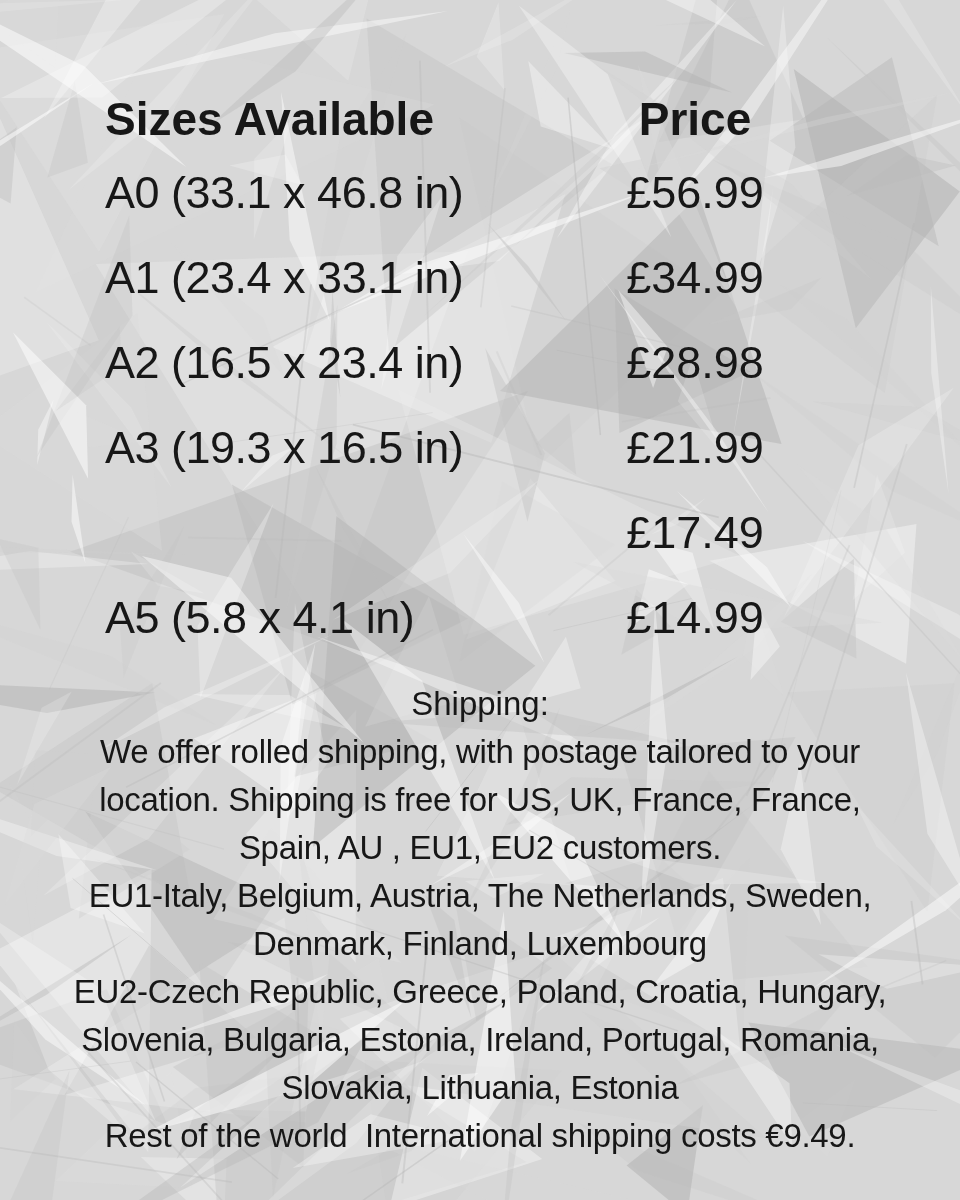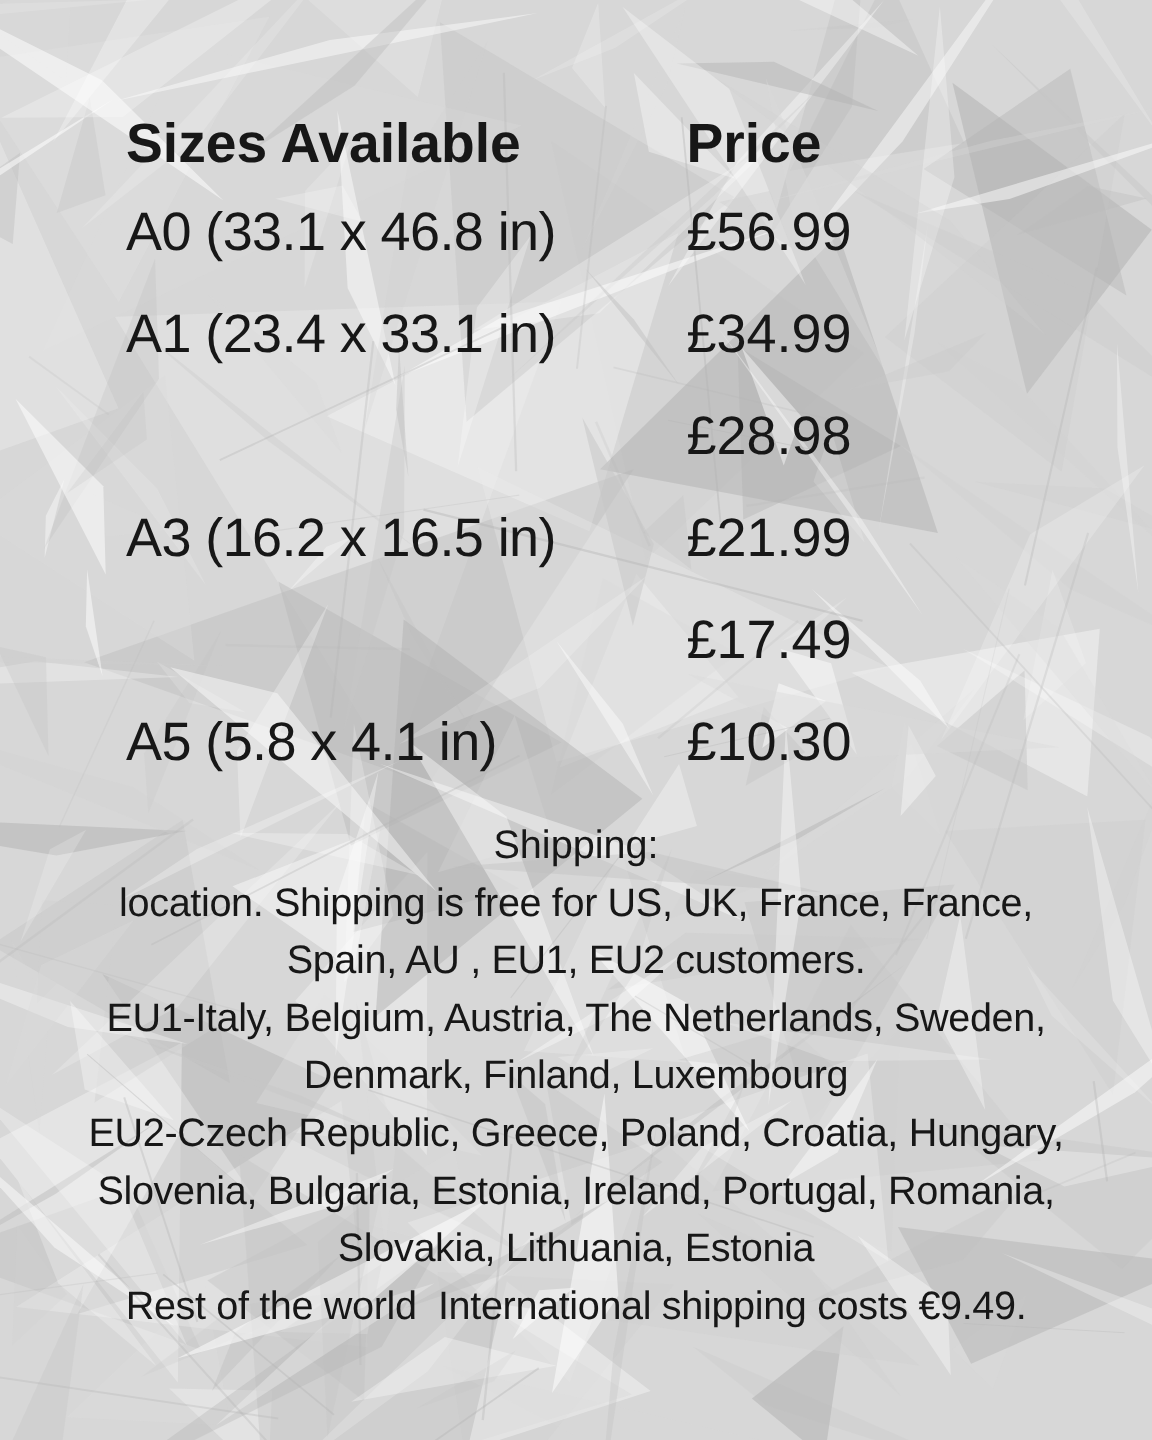--- a/index.html
+++ b/index.html
@@ -17,22 +17,22 @@
 
   
   .price-table{position:absolute;left:0;top:88px;width:960px;}
   .thead{position:relative;height:62px;}
   .trow{position:relative;height:85px;text-decoration:underline;}
   .col-size{
     position:absolute;left:105px;top:50%;transform:translateY(-50%);
     font-size:45px;letter-spacing:-0.5px;white-space:pre;
   }
   .col-price{
-    position:absolute;left:572px;top:50%;transform:translateY(-50%);
-    width:200px;font-size:45px;white-space:pre;
+    position:absolute;left:595px;top:50%;transform:translateY(-50%);
+    width:200px;text-align:center;font-size:45px;white-space:pre;
   }
   .thead .col-size,.thead .col-price{
     font-weight:bold;font-size:46px;letter-spacing:0;
   }
 
   
   .shipping{
     position:absolute;left:0;top:680px;width:960px;
     text-align:center;
   }
@@ -312,37 +312,39 @@
 
       <div class="trow">
         <span class="col-size">A0 (33.1 x 46.8 in)</span>
         <span class="col-price">£56.99</span>
       </div>
       <div class="trow">
         <span class="col-size">A1 (23.4 x 33.1 in)</span>
         <span class="col-price">£34.99</span>
       </div>
       <div class="trow">
+        <span class="col-size">A2 (16.5 x 23.4 in)</span>
         <span class="col-price">£28.98</span>
       </div>
       <div class="trow">
-        <span class="col-size">A3 (16.2 x 16.5 in)</span>
+        <span class="col-size">A3 (19.3 x 16.5 in)</span>
         <span class="col-price">£21.99</span>
       </div>
       <div class="trow">
         <span class="col-price">£17.49</span>
       </div>
       <div class="trow">
         <span class="col-size">A5 (5.8 x 4.1 in)</span>
-        <span class="col-price">£10.30</span>
+        <span class="col-price">£14.99</span>
       </div>
     </div>
 
     <div class="shipping">
       <div class="shipping-title">Shipping:</div>
+      <div class="shipping-line">We offer rolled shipping, with postage tailored to your</div>
       <div class="shipping-line">location. Shipping is free for US, UK, France, France,</div>
       <div class="shipping-line">Spain, AU , EU1, EU2 customers.</div>
       <div class="shipping-line">EU1-Italy, Belgium, Austria, The Netherlands, Sweden,</div>
       <div class="shipping-line">Denmark, Finland, Luxembourg</div>
       <div class="shipping-line">EU2-Czech Republic, Greece, Poland, Croatia, Hungary,</div>
       <div class="shipping-line">Slovenia, Bulgaria, Estonia, Ireland, Portugal, Romania,</div>
       <div class="shipping-line">Slovakia, Lithuania, Estonia</div>
       <div class="shipping-line">Rest of the world  International shipping costs €9.49.</div>
     </div>
 

